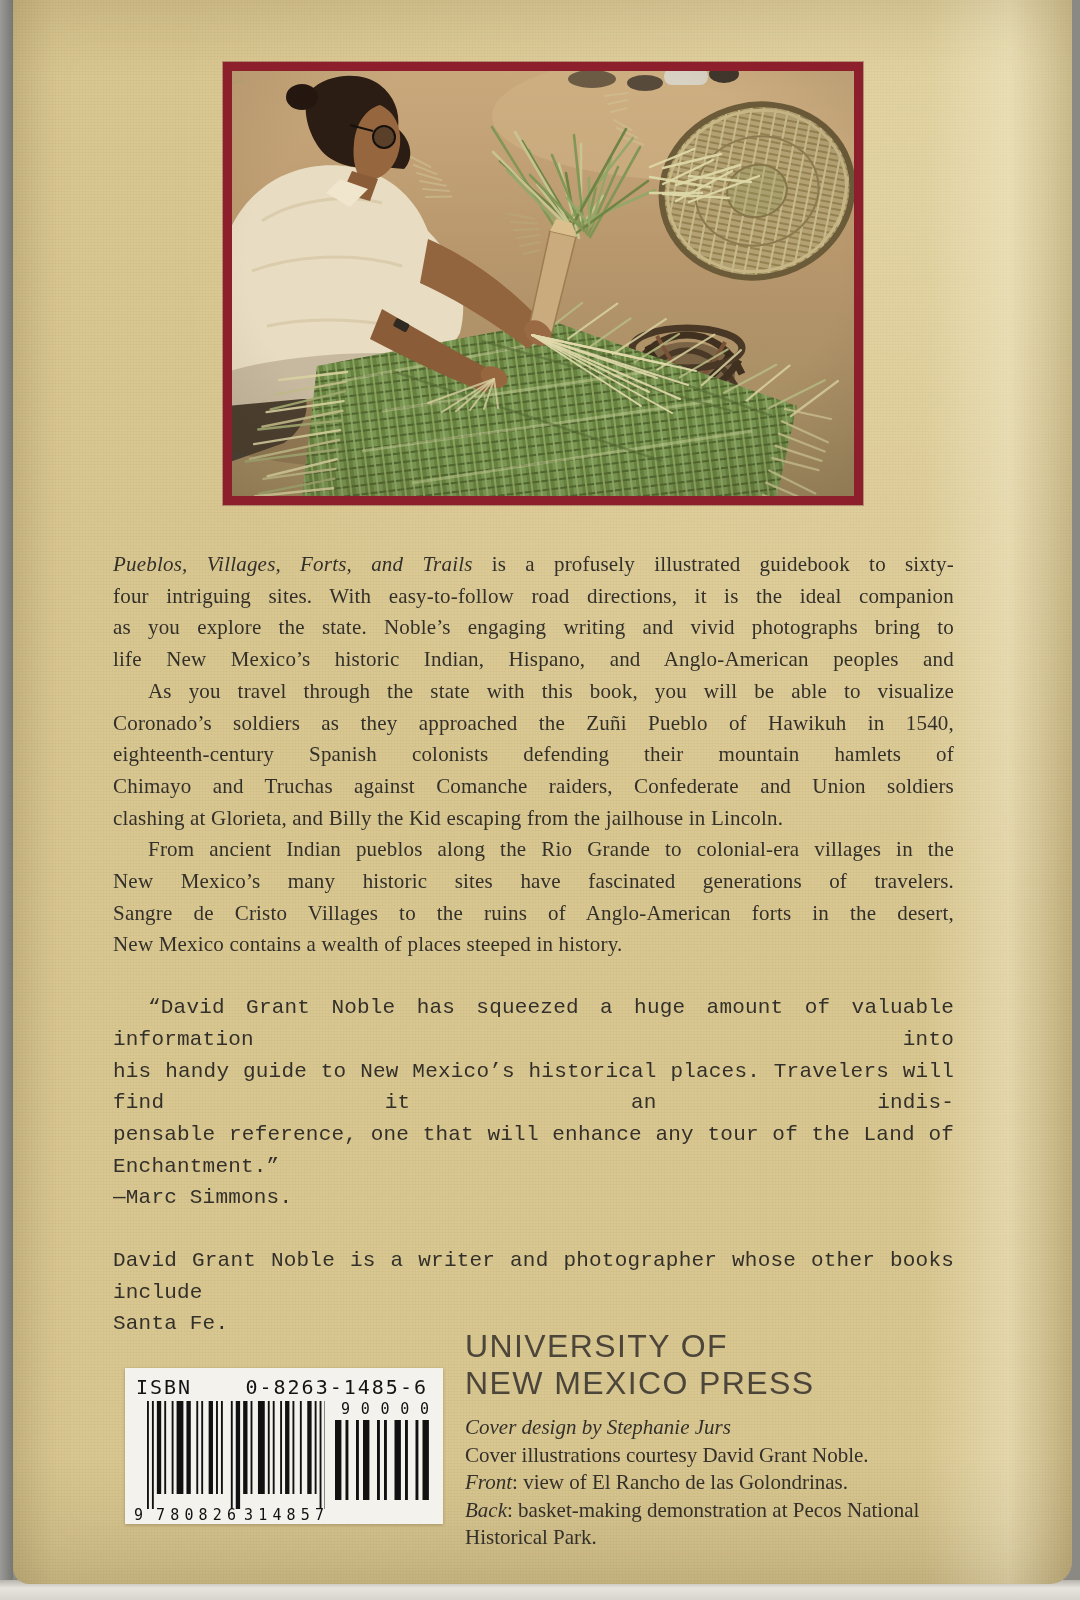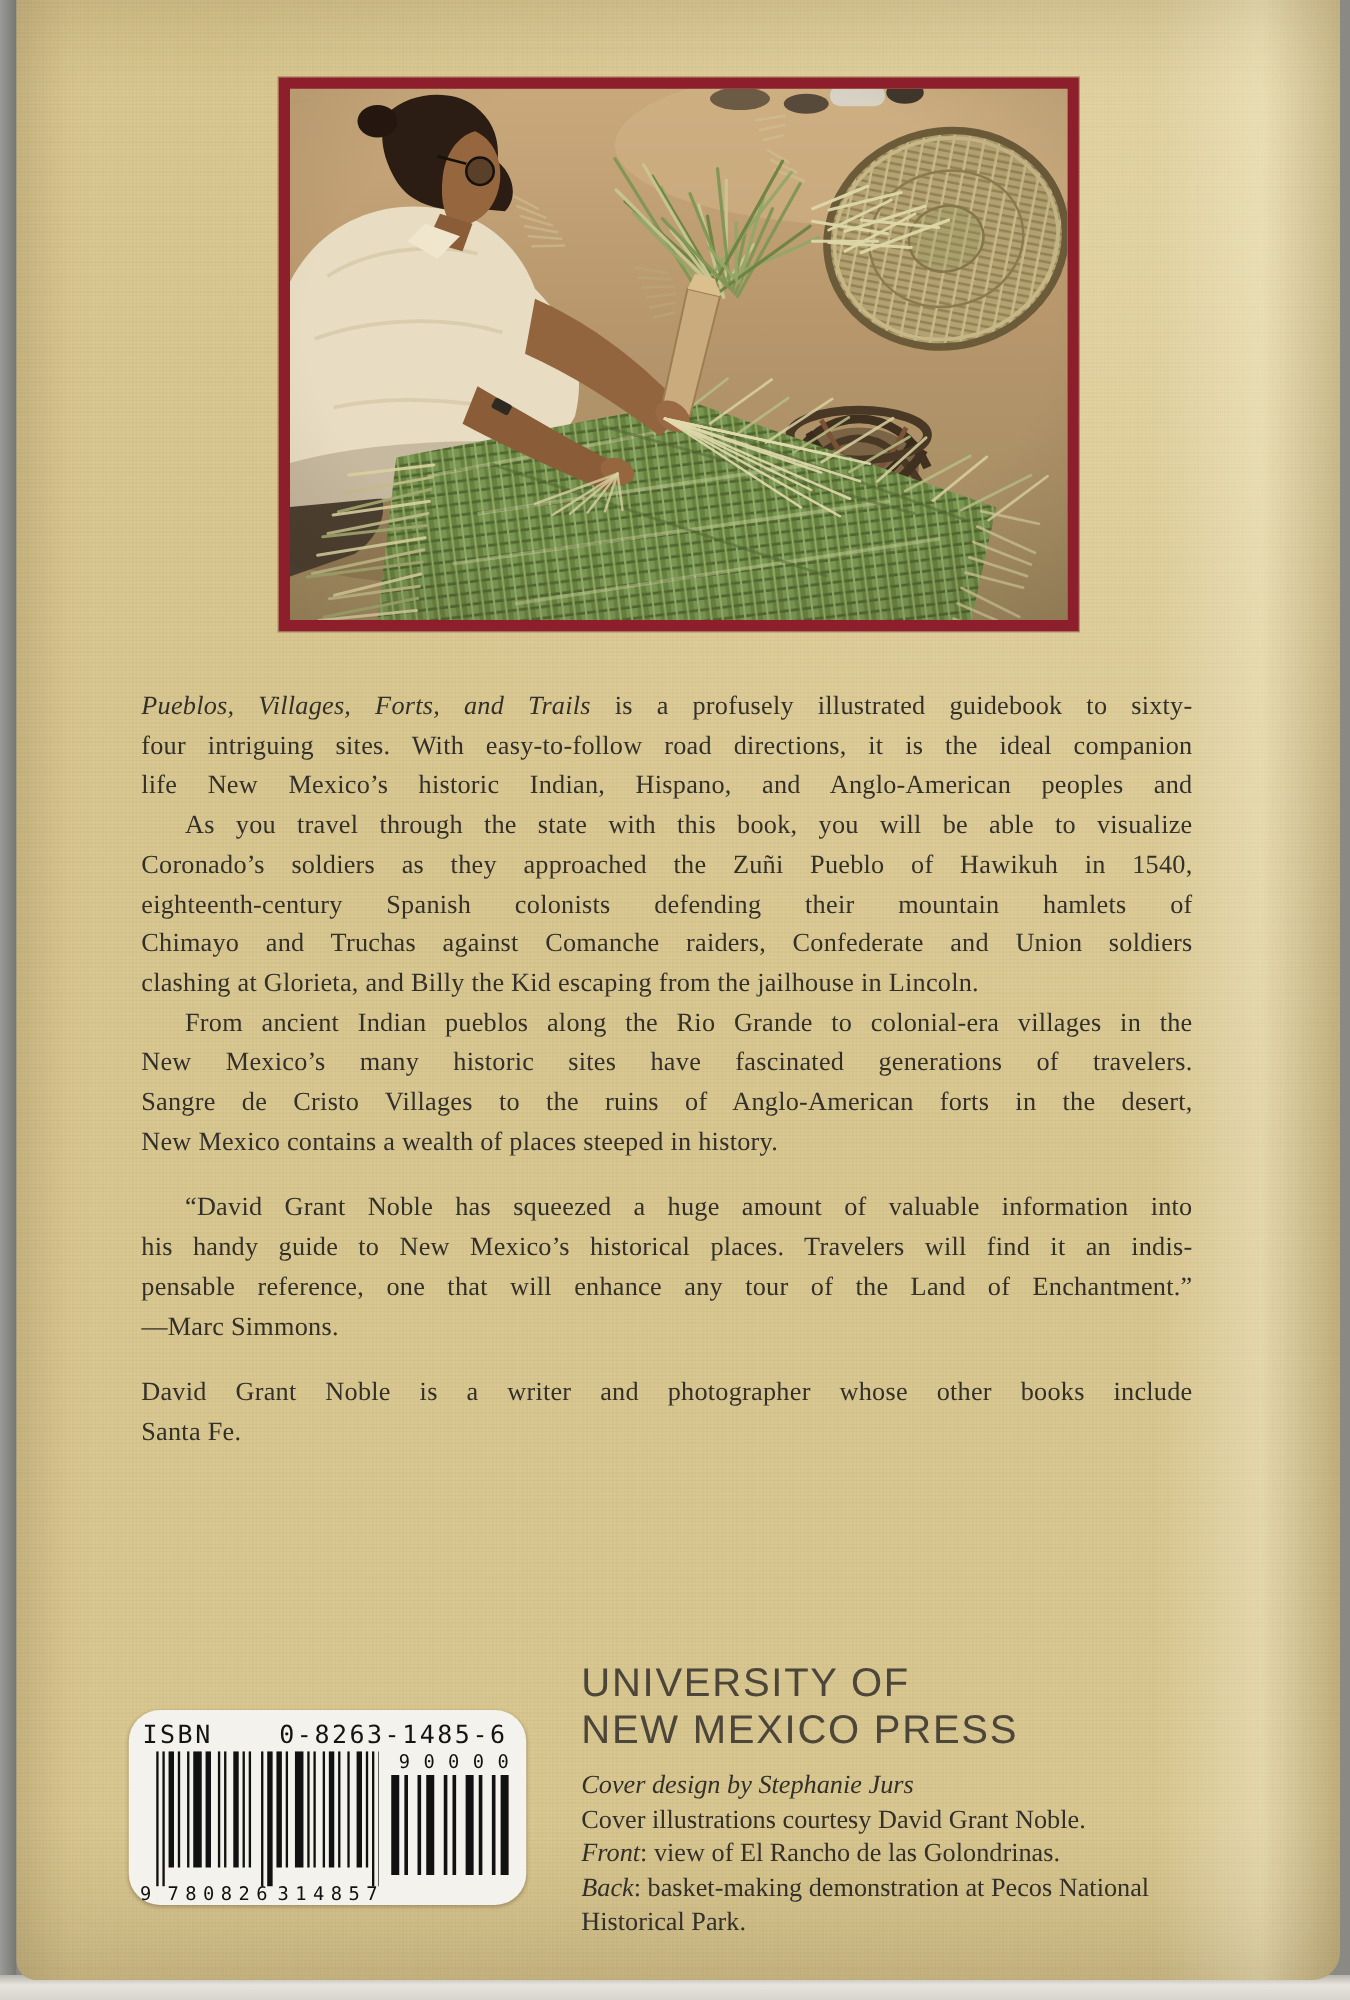--- a/index.html
+++ b/index.html
@@ -22,36 +22,36 @@
     border-bottom-left-radius:16px;border-bottom-right-radius:22px;
     box-shadow:inset 0 0 60px rgba(120,100,55,.18);}
   .photo-frame{position:absolute;left:210px;top:62px;width:622px;height:425px;
     border:9px solid #8d1f2d;background:#b79a6d;overflow:hidden;
     box-shadow:0 0 0 1px rgba(100,25,35,.35);}
   .photo-frame svg{display:block;width:622px;height:425px;}
 
   .text-block{position:absolute;left:100px;top:549px;width:841px;
     font-size:21px;line-height:31.7px;color:#33302a;letter-spacing:.2px;}
   .para{margin:0;}
-  .para.gap{margin-top:21px;}
+  .para.gap{margin-top:31px;font-family:Liberation Mono, monospace;}
   .line{text-align:justify;overflow:hidden;white-space:nowrap;}
   .line.j{text-align-last:justify;-moz-text-align-last:justify;white-space:normal;}
   .para.indent .line:first-child{text-indent:35px;}
   .line em{font-style:italic;}
 
   .publisher{position:absolute;left:452px;top:1328px;
     font-family:"Liberation Sans",sans-serif;font-size:32px;line-height:37px;
     color:#4c453a;letter-spacing:1.4px;}
   .credits{position:absolute;left:452px;top:1414px;width:520px;
     font-size:21px;line-height:27.6px;color:#33302a;}
   .credits .line{text-align:left;white-space:normal;}
 
-  .barcode{position:absolute;left:90px;top:1368px;width:318px;height:156px;
+  .barcode{position:absolute;left:112px;top:1368px;width:318px;height:156px;
     background:#f3f2ec;box-shadow:0 1px 3px rgba(80,65,35,.35);
-    padding:7px 9px 0 9px;box-sizing:border-box;border-radius:25px;}
+    padding:7px 9px 0 9px;box-sizing:border-box;}
   .isbn-row{display:flex;justify-content:space-between;align-items:baseline;
     font-family:"DejaVu Sans Mono",monospace;font-size:20px;color:#141414;
     letter-spacing:2px;padding:0 6px 2px 2px;}
   .bars-row{display:flex;gap:8px;align-items:flex-start;}
   .bars-row svg{display:block;}
 </style>
 </head>
 <body>
 
 <div class="scan">
@@ -278,20 +278,21 @@
           </g>
 
         <rect x="0" y="0" width="622" height="425" fill="url(#vig)"></rect>
       </svg>
     </div>
 
     <div class="text-block" id="text-block">
         <div class="para">
           <div class="line j"><em>Pueblos, Villages, Forts, and Trails</em><span> is a profusely illustrated guidebook to sixty-</span></div>
           <div class="line j"><span>four intriguing sites. With easy-to-follow road directions, it is the ideal companion</span></div>
+          <div class="line j"><span>as you explore the state. Noble’s engaging writing and vivid photographs bring to</span></div>
           <div class="line j"><span>life New Mexico’s historic Indian, Hispano, and Anglo-American peoples and</span></div>
         </div>
         <div class="para indent">
           <div class="line j"><span>As you travel through the state with this book, you will be able to visualize</span></div>
           <div class="line j"><span>Coronado’s soldiers as they approached the Zuñi Pueblo of Hawikuh in 1540,</span></div>
           <div class="line j"><span>eighteenth-century Spanish colonists defending their mountain hamlets of</span></div>
           <div class="line j"><span>Chimayo and Truchas against Comanche raiders, Confederate and Union soldiers</span></div>
           <div class="line"><span>clashing at Glorieta, and Billy the Kid escaping from the jailhouse in Lincoln.</span></div>
         </div>
         <div class="para indent">

